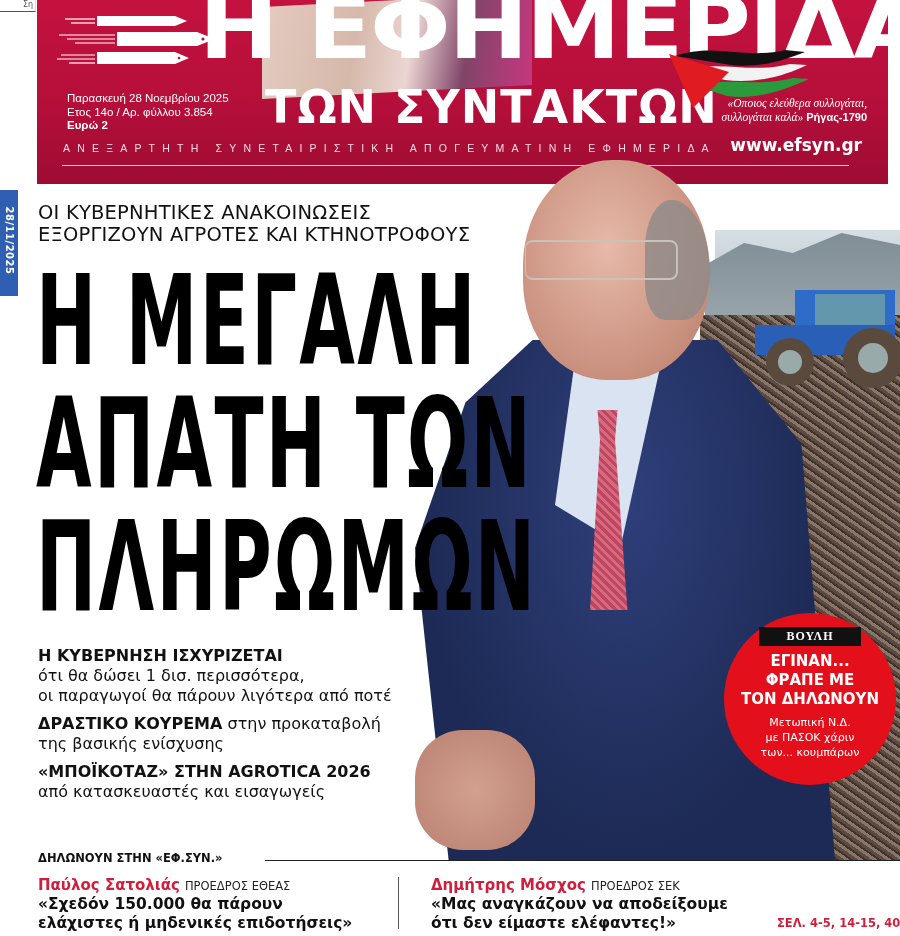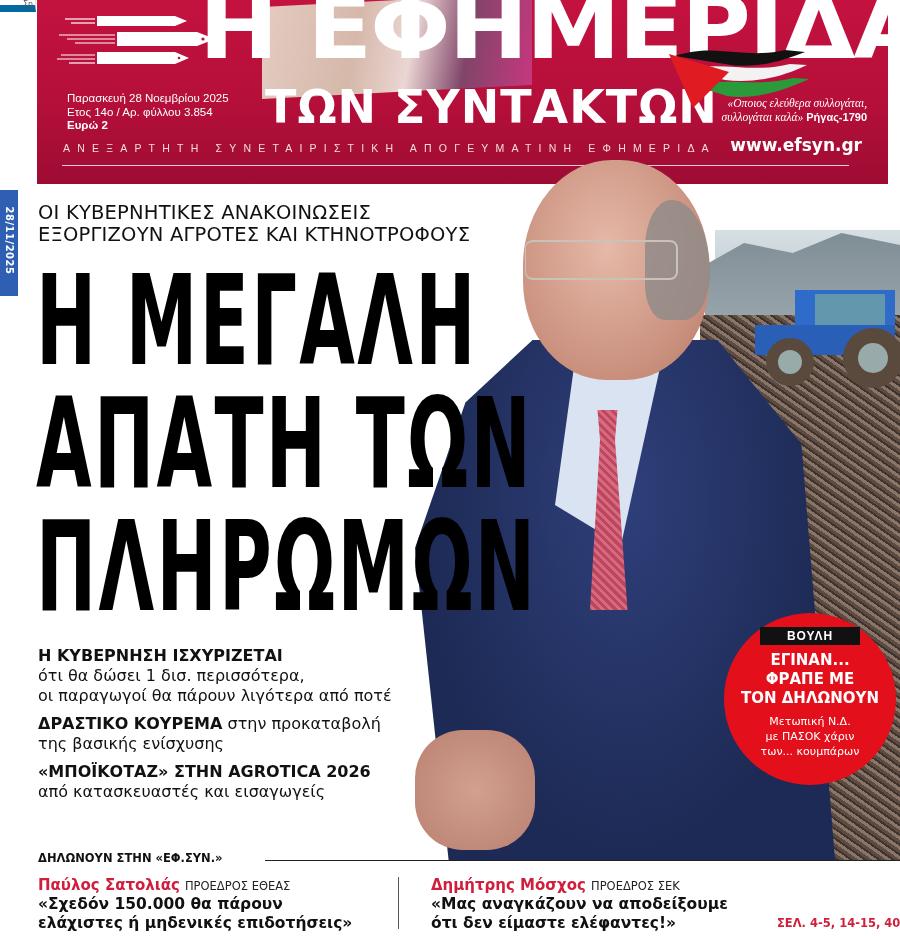--- a/index.html
+++ b/index.html
@@ -14,21 +14,21 @@
   .mh-pens { position:absolute; left:20px; top:12px; width:160px; height:60px; }
   .mh-meta { position:absolute; left:30px; top:92px; color:#fff; font-family:"Liberation Sans", sans-serif; font-size:11.5px; line-height:13.5px; }
   .mh-meta .price { font-weight:bold; }
   .mh-strap { position:absolute; left:26px; top:142px; color:#f6dbe3; font-family:"Liberation Sans", sans-serif; font-size:10.5px; letter-spacing:7.2px; white-space:nowrap; }
   .mh-rule { position:absolute; left:25px; top:165px; width:787px; height:1px; background:#f2c9d5; }
   .mh-flag { position:absolute; left:628px; top:30px; width:150px; height:78px; }
   .mh-quote { position:absolute; left:670px; top:96px; width:160px; color:#fff; font-family:"Liberation Serif", serif; font-style:italic; font-size:11.5px; line-height:14px; text-align:right; }
   .mh-quote b { font-family:"Liberation Sans", sans-serif; font-style:normal; font-weight:bold; font-size:11px;text-align:center; }
   .mh-url { position:absolute; right:26px; top:135px; color:#fff; font-family:"DejaVu Sans", sans-serif; font-weight:bold; font-size:17px; }
 
-  .corner-tab { left:0; top:0; width:36px; height:12px; background:#fff; border-right:1px solid #ddd; border-bottom:7px solid #0369a1; font-size:8px; color:#555; text-align:right; padding-right:2px; box-sizing:border-box; }
+  .corner-tab { left:0; top:0; width:36px; height:12px; background:#fff; border-right:1px solid #ddd; border-bottom:1px solid #0369a1; font-size:8px; color:#555; text-align:right; padding-right:2px; box-sizing:border-box; }
 
   
   .date-tab { left:0; top:190px; width:18px; height:106px; background:#2e5fb3; }
   .date-tab span { position:absolute; left:-44px; top:45px; width:106px; transform:rotate(90deg); color:#fff; font-family:"DejaVu Sans", sans-serif; font-weight:bold; font-size:10px; text-align:center; letter-spacing:0.5px; }
 
   
   .kicker { left:38px; top:202px; font-family:"DejaVu Sans", sans-serif; font-size:19.5px; line-height:22px; letter-spacing:0.2px; color:#111; white-space:nowrap; }
   .headline { left:36px; top:260px; font-family:"DejaVu Sans", sans-serif; font-weight:bold; color:#000; }
   .headline div { font-size:124px; line-height:123px; letter-spacing:4px; transform:scaleX(0.58); transform-origin:left top; white-space:nowrap; }
 
@@ -41,21 +41,21 @@
   .man-suit { position:absolute; left:0; top:180px; width:420px; height:520px; background:radial-gradient(ellipse at 50% 30%,#2f3f7a,#1d2a55 70%); clip-path:polygon(28% 0,72% 0,92% 20%,100% 100%,8% 100%,0 40%,12% 12%); }
   .man-shirt { position:absolute; left:140px; top:185px; width:110px; height:200px; background:#d9e3f2; clip-path:polygon(20% 0,100% 0,60% 100%,0 80%); }
   .man-tie { position:absolute; left:165px; top:250px; width:50px; height:200px; background:repeating-linear-gradient(45deg,#c0455f 0 3px,#d46b80 3px 6px); clip-path:polygon(35% 0,75% 0,70% 15%,95% 100%,20% 100%,40% 15%); }
   .man-head { position:absolute; left:108px; top:0; width:186px; height:220px; background:radial-gradient(ellipse at 45% 40%,#e6b9a8,#c98f7d 70%,#b27766); border-radius:48% 48% 45% 45%; }
   .man-hair { position:absolute; left:230px; top:40px; width:65px; height:120px; background:#8d8a88; border-radius:40% 60% 40% 30%; opacity:.8; }
   .man-glasses { position:absolute; left:110px; top:80px; width:150px; height:36px; border:2px solid #c8c2b8; border-radius:8px; border-left-width:1px; }
   .man-hands { position:absolute; left:0; top:570px; width:120px; height:120px; background:radial-gradient(ellipse,#d2a08f,#b98070); border-radius:40%; }
 
   
   .badge { left:724px; top:613px; width:172px; height:172px; border-radius:50%; background:#e3101c; text-align:center; color:#fff; }
-  .badge-label { display:inline-block; margin-top:14px; background:#111; color:#fff; font-family:Liberation Sans, sans-serif; font-weight:bold; font-size:12px; padding:2px 27px; letter-spacing:1px; }
+  .badge-label { display:inline-block; margin-top:14px; background:#111; color:#fff; font-family:Liberation Serif, serif; font-weight:bold; font-size:12px; padding:2px 27px; letter-spacing:1px; }
   .badge-head { margin-top:6px; font-family:"DejaVu Sans", sans-serif; font-weight:bold; font-size:15px; line-height:19px; }
   .badge-sub { margin-top:6px; font-family:"DejaVu Sans", sans-serif; font-size:11px; line-height:15px; }
 
   
   .decks { left:38px; top:646px; width:390px; font-family:"DejaVu Sans", sans-serif; font-size:16px; line-height:20px; color:#111; }
   .deck { margin-bottom:8px; }
   .deck b { font-weight:bold; }
   .deck-body { font-weight:normal; }
 
   

